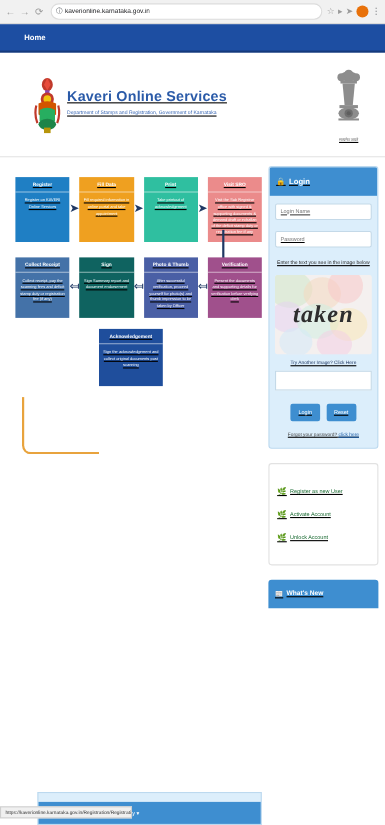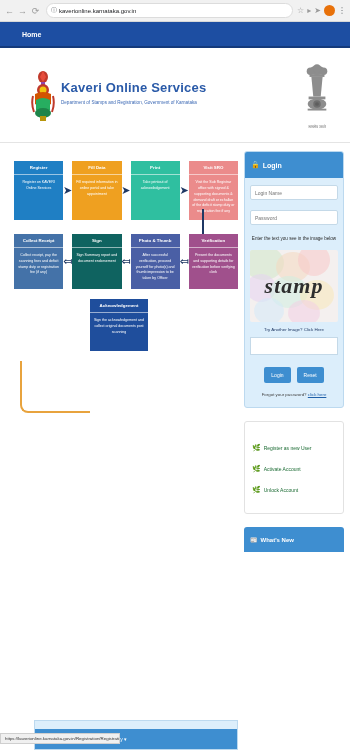--- a/index.html
+++ b/index.html
@@ -63,20 +63,21 @@
   .nav-home {
     color: #ffffff; font-size: 7px; font-weight: bold;
   }
 
   
   .page {
     background: #ffffff;
     height: 702px;
     overflow: hidden;
     position: relative;
+    text-decoration: underline;
   }
   .site-header {
     height: 95px;
     display: flex;
     align-items: center;
     padding: 0 18px;
     border-bottom: 1px solid #e4e4e4;
     background: #fff;
   }
   .brand { display: flex; align-items: flex-start; gap: 5px; flex: 1 1 auto; padding-left: 12px;}
@@ -489,21 +490,21 @@
 
           <div class="captcha-img">
             <span class="blob" style="width:40px;height:34px;left:-6px;top:-4px;background:#cfe8c8"></span>
             <span class="blob" style="width:34px;height:30px;left:26px;top:2px;background:#f4d9c0"></span>
             <span class="blob" style="width:32px;height:32px;left:48px;top:-6px;background:#f7c8c8"></span>
             <span class="blob" style="width:30px;height:28px;left:-4px;top:24px;background:#e6d4f0"></span>
             <span class="blob" style="width:38px;height:32px;left:20px;top:26px;background:#cfeee0"></span>
             <span class="blob" style="width:34px;height:30px;left:50px;top:30px;background:#f8e8b8"></span>
             <span class="blob" style="width:30px;height:26px;left:4px;top:48px;background:#d4e9f7"></span>
             <span class="blob" style="width:32px;height:26px;left:38px;top:50px;background:#f2cfe3"></span>
-            <span class="captcha-text">stamp</span>
+            <span class="captcha-text">taken</span>
           </div>
 
           <div class="captcha-link">Try Another Image? Click Here</div>
           <input class="captcha-input" style="">
 
           <div class="btn-row">
             <button class="btn">Login</button>
             <button class="btn">Reset</button>
           </div>
 

